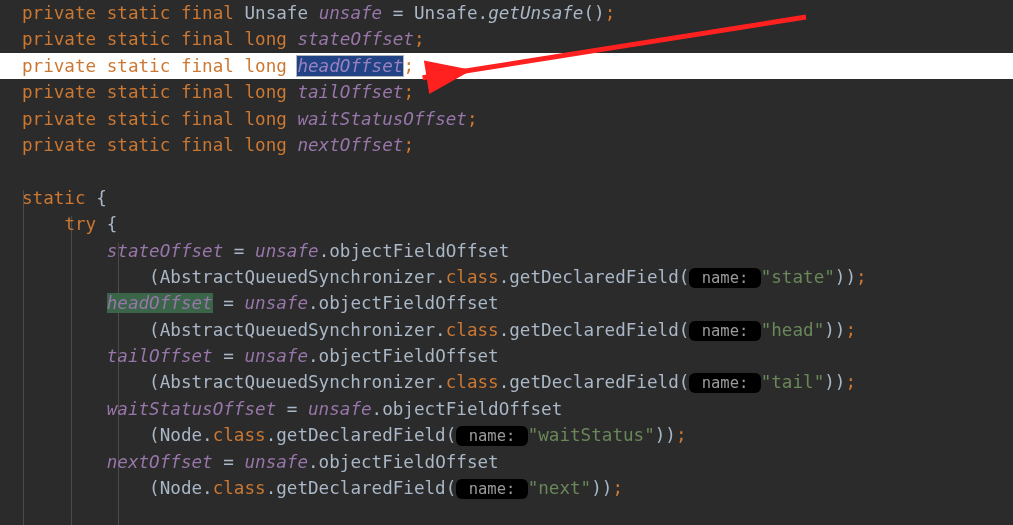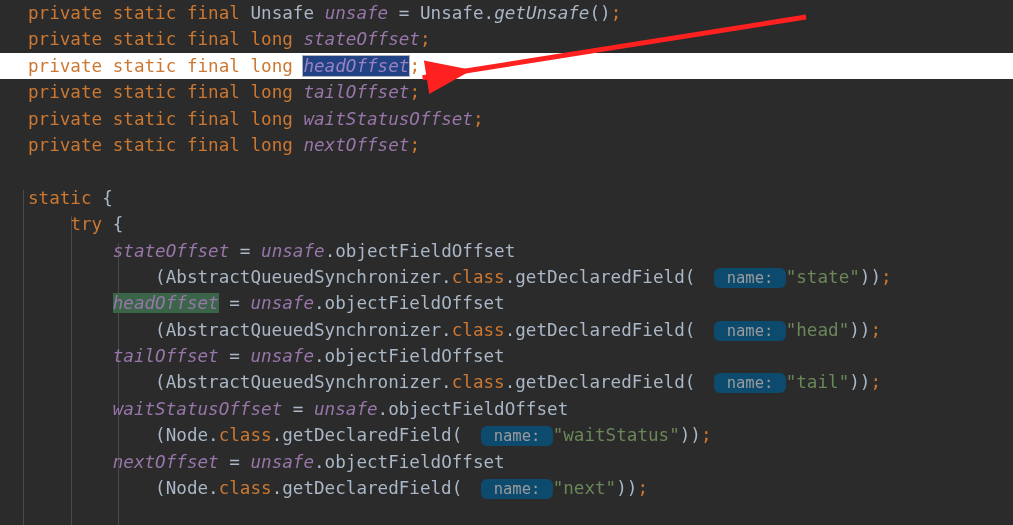--- a/index.html
+++ b/index.html
@@ -9,38 +9,38 @@
     font-family:"DejaVu Sans Mono","Liberation Mono",monospace;
   }
   #editor{
     position:relative;width:1013px;height:525px;background:#2b2b2b;
     font-size:17.6px;line-height:26.4px;
   }
   .guides{position:absolute;left:0;top:0;width:100%;height:100%;pointer-events:none;}
   .guide{position:absolute;width:1px;background:#4b4b4b;}
   .code{position:absolute;left:0;top:0;width:100%;white-space:pre;}
   .line{
-    height:26.4px;line-height:26.4px;padding-left:28px;
+    height:26.4px;line-height:26.4px;padding-left:22px;
     white-space:pre;color:#a9b7c6;position:relative;
   }
   .line.caret{background:#ffffff;}
   .kw{color:#cc7832;}
   .cls{color:#a9b7c6;}
   .fld{color:#9876aa;font-style:italic;}
   .st{color:#a9b7c6;font-style:italic;}
   .pl{color:#a9b7c6;}
   .str{color:#6a8759;}
   .sel{
     background:#214283;outline:1px solid #b0b6bb;
     color:#9a82c0;font-style:italic;
   }
   .usg{background:#3a6548;color:#9876aa;font-style:italic;}
   .hint{
-    background:#0c4a6e;color:#9a9a9a;border-radius:6px;
-    font-size:15.5px;padding:1px 3px;font-style:normal;margin-left:19px;
+    background:#000000;color:#9a9a9a;border-radius:6px;
+    font-size:15.5px;padding:1px 3px;font-style:normal;
   }
   #arrow{position:absolute;left:0;top:0;pointer-events:none;}
 </style>
 </head>
 <body>
 
 <div id="editor">
 
   <div class="guides">
       <div class="guide" style="left: 23px; top: 190px; height: 335px; background: rgb(75, 75, 75);"></div>

